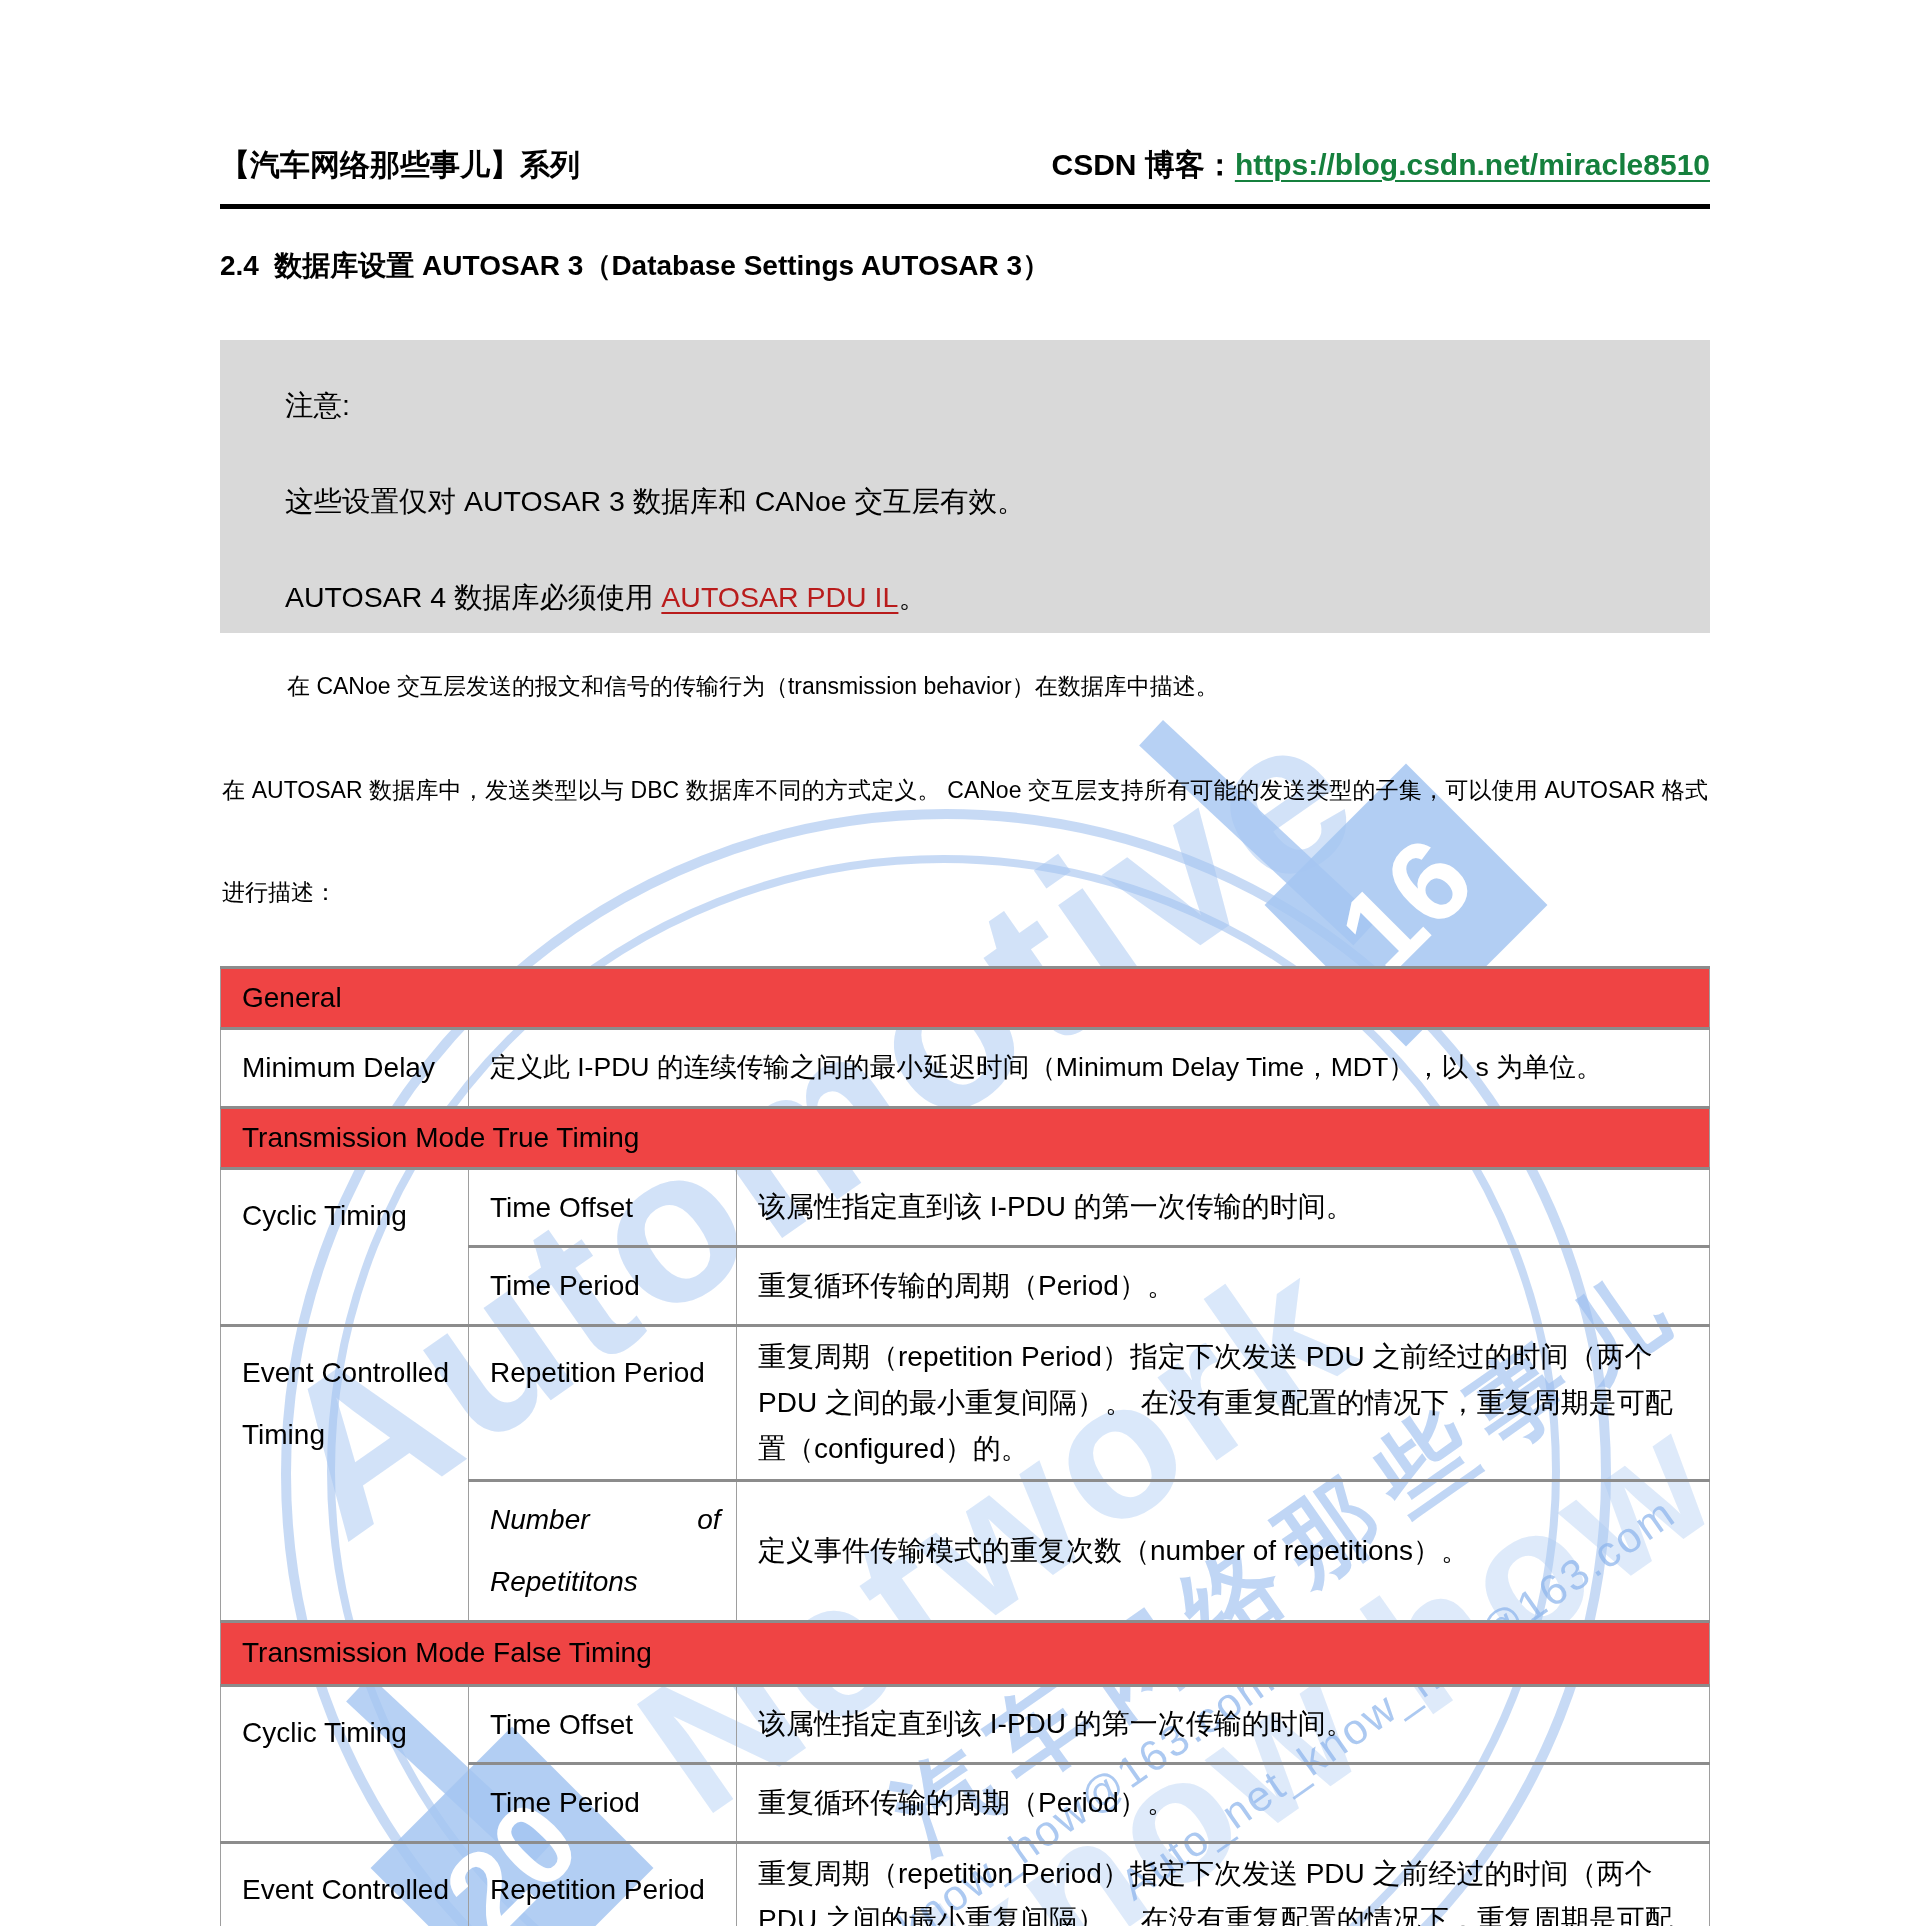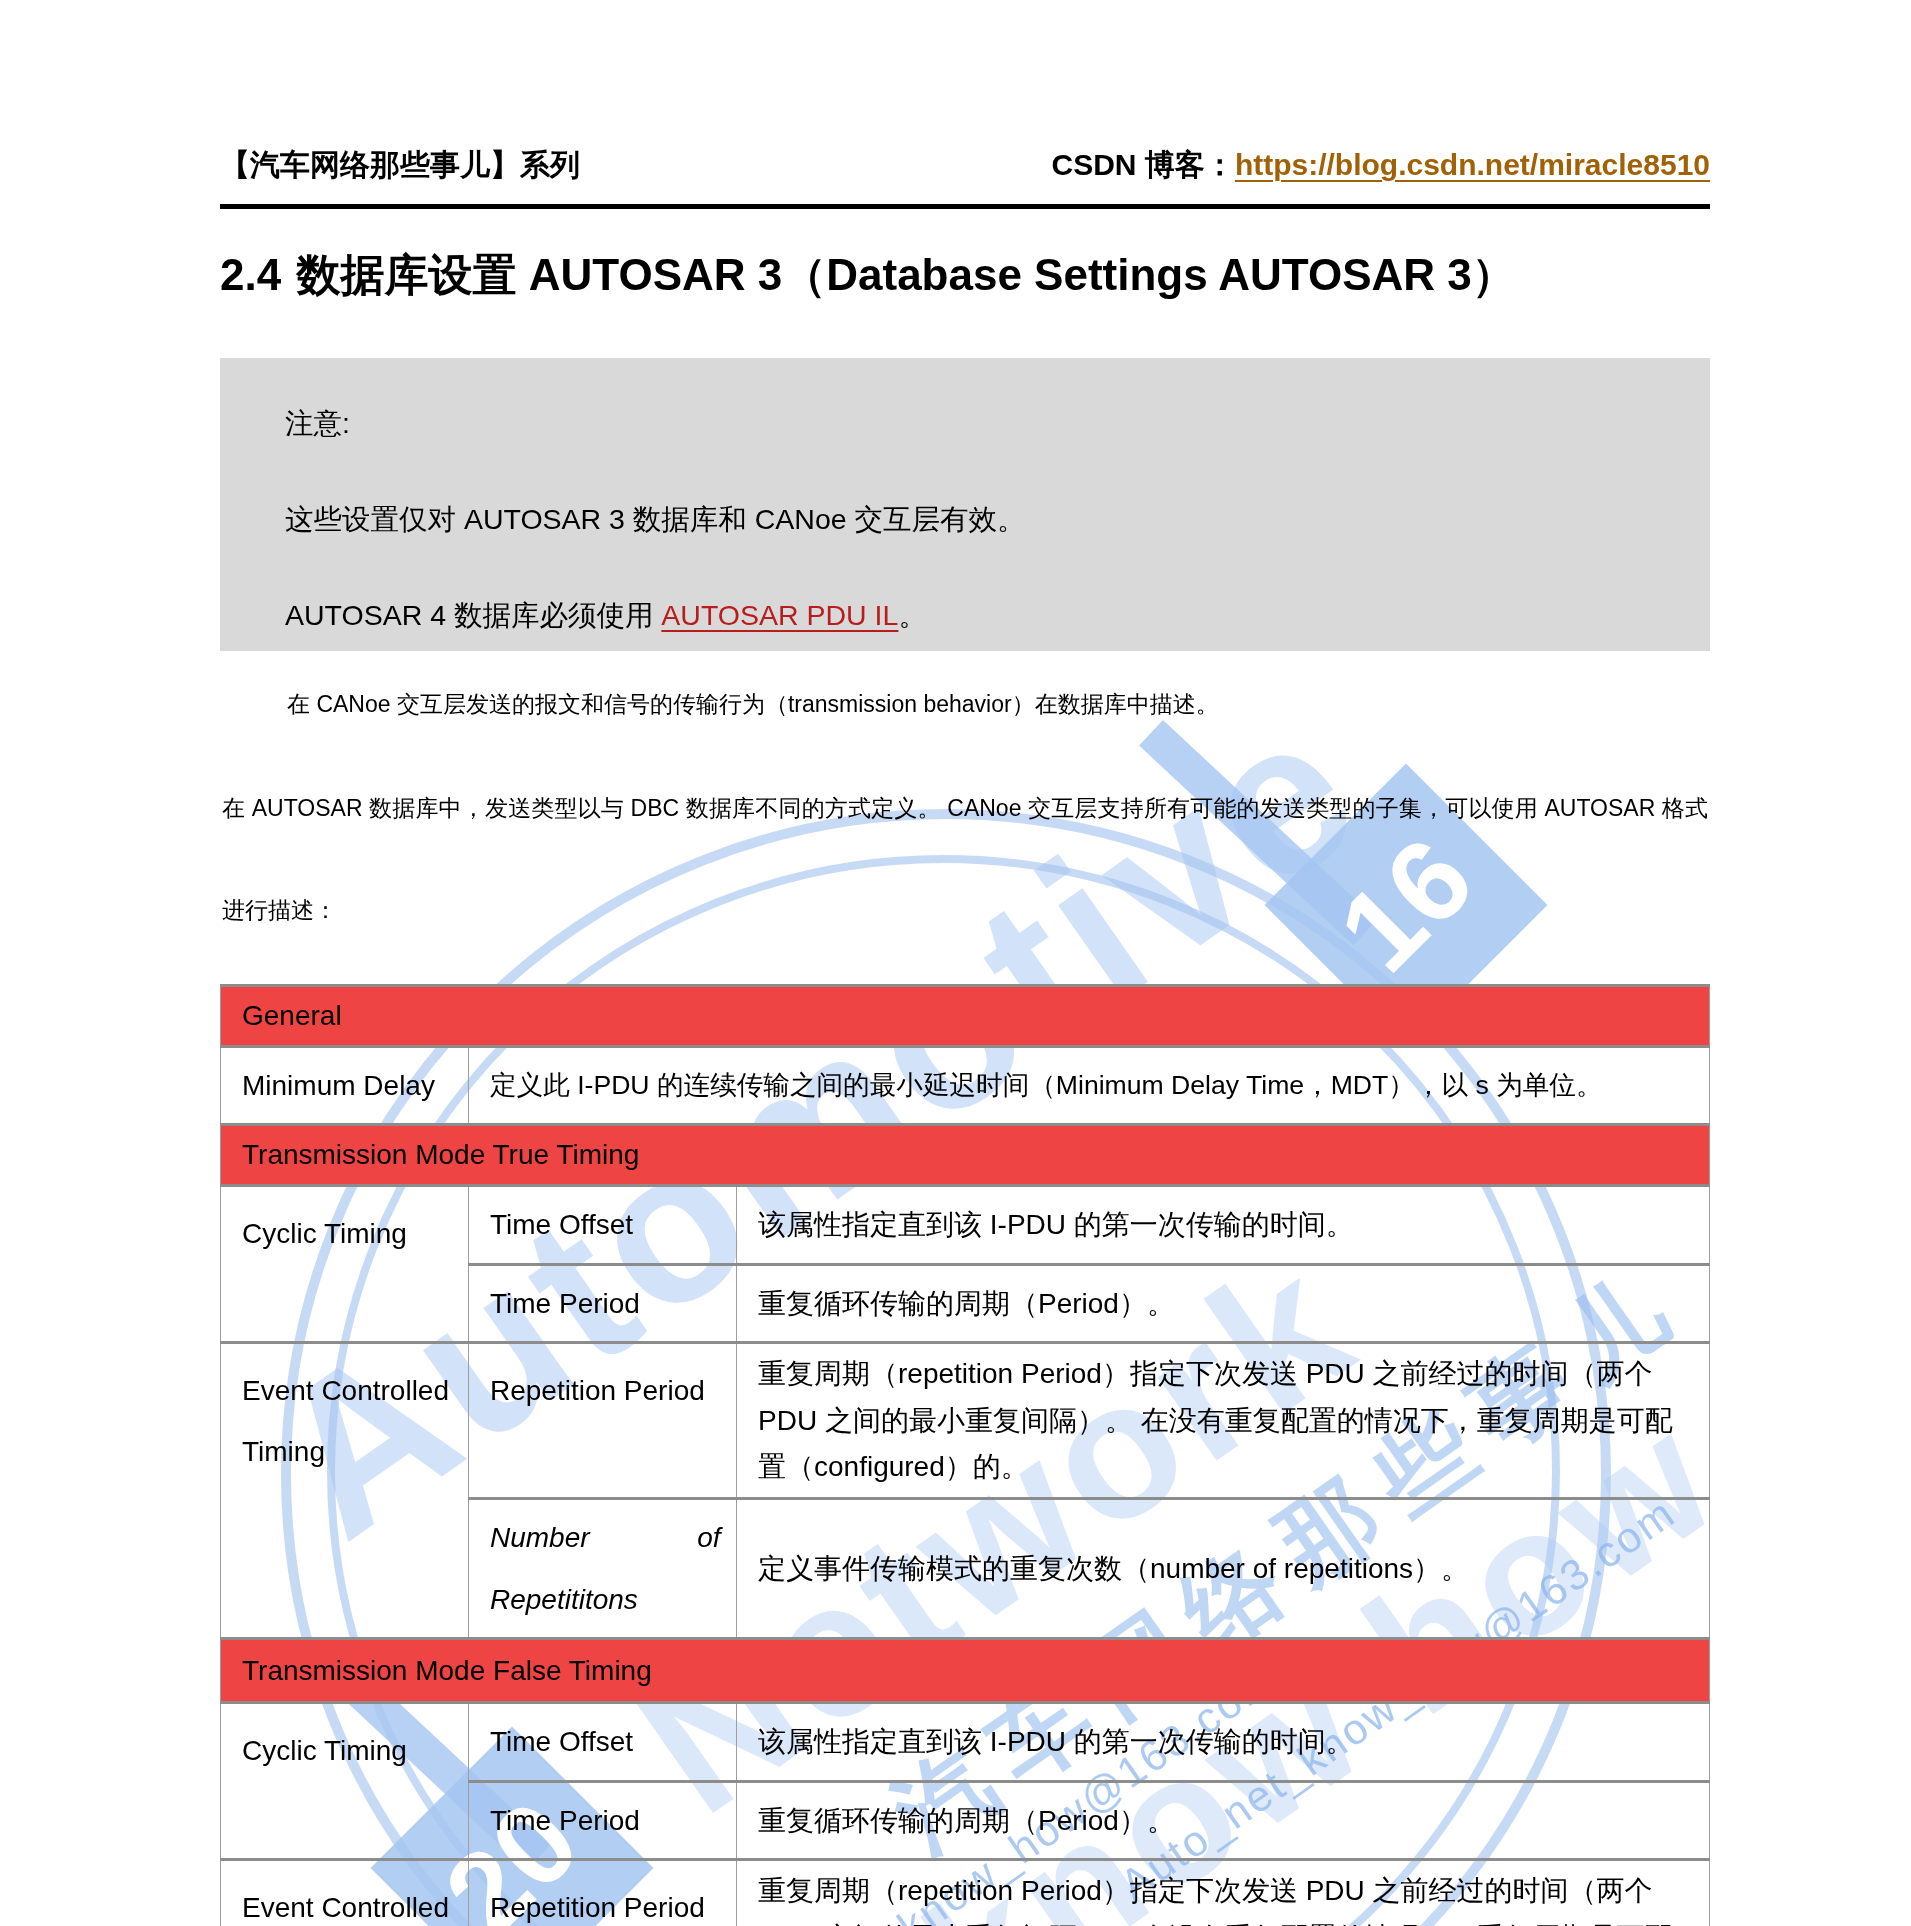--- a/index.html
+++ b/index.html
@@ -8,25 +8,25 @@
     font-family:"Liberation Sans","DejaVu Sans",sans-serif;
     color:#000;position:relative;overflow:hidden;
   }
   .page{position:relative;width:1911px;height:2703px;}
   .content{position:relative;z-index:2;padding:0 201px 0 220px;}
 
   
   .header{display:flex;justify-content:space-between;align-items:flex-end;
     padding-top:148px;font-size:30px;font-weight:bold;line-height:1.15;}
   .header .right{white-space:nowrap;}
-  .blog-link{color:#a16207;text-decoration:underline;text-decoration-thickness:2.3px;text-underline-offset:5.4px;cursor:pointer;}
+  .blog-link{color:#15803d;text-decoration:underline;text-decoration-thickness:2.3px;text-underline-offset:5.4px;cursor:pointer;}
   .hr-black{height:5.8px;background:#000;margin-top:21px;}
 
   
-  .title{margin-top:42px;font-size:44px;font-weight:bold;line-height:1.1;white-space:nowrap;}
+  .title{margin-top:42px;font-size:28px;font-weight:bold;line-height:1.1;white-space:nowrap;}
   .title .num{margin-right:15.4px;}
 
   
   .note{margin-top:58px;background:#d9d9d9;height:293px;box-sizing:border-box;
     padding:17.3px 46px 0 65px;font-size:28.5px;line-height:96px;}
   .note-link{color:#b91c1c;text-decoration:underline;text-decoration-thickness:1.9px;text-underline-offset:4.6px;cursor:pointer;}
 
   
   .para{font-size:23px;line-height:102px;text-align:justify;margin:2px;}
   .para.indent{text-indent:65px;}

